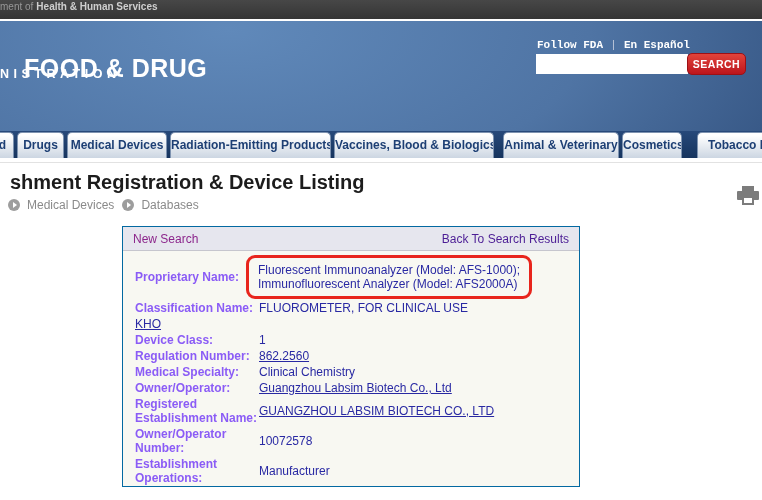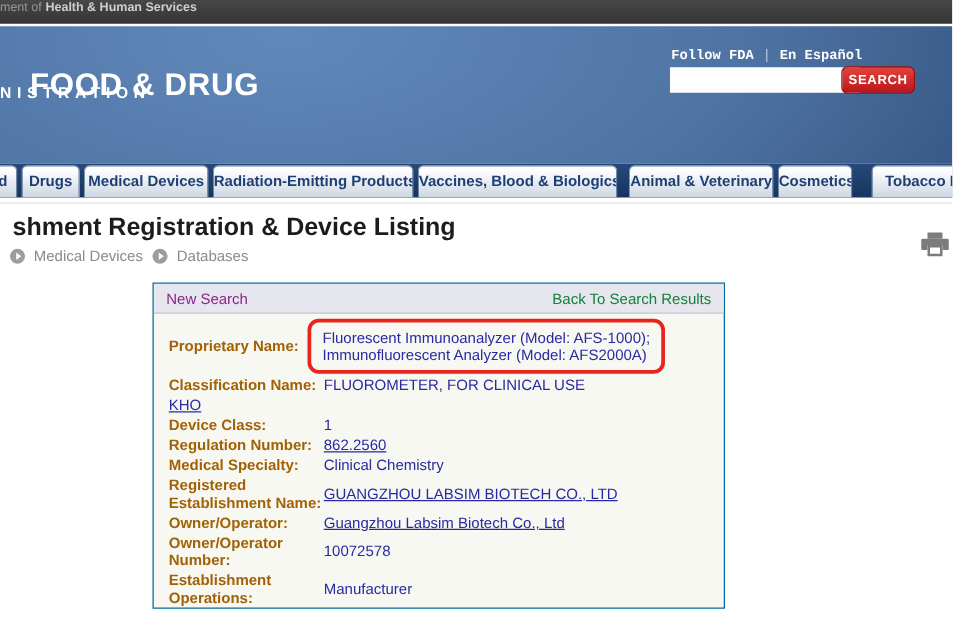--- a/index.html
+++ b/index.html
@@ -17,21 +17,21 @@
   
   .bluehead { position:absolute; left:0; top:21px; width:762px; height:110px;
               background:radial-gradient(ellipse 950px 430px at 30% 8%, #6089ba 0%, #4f74a4 38%, #1e3a66 88%); }
   .logo1 { position:absolute; left:24px; top:33px; color:#ffffff; font-size:25px; font-weight:bold; letter-spacing:0.5px; white-space:nowrap; }
   .logo2 { position:absolute; left:0px; top:46px; color:#ffffff; font-size:12.5px; font-weight:bold; letter-spacing:4.5px; white-space:nowrap; }
   .followrow { position:absolute; left:537px; top:17px; color:#ffffff; font-size:11px; font-weight:bold; white-space:nowrap; }
   .followrow .sep { color:#c2cbdb; margin:0 9px; font-weight:normal; }
   .followrow span.lnk { cursor:pointer;font-family:Liberation Mono, monospace; }
   .search-input { position:absolute; left:536px; top:33px; width:152px; height:20px;
                   border:1px solid #ffffff; background:#ffffff; font-size:12px; padding:0 4px; outline:none; }
-  .search-btn { position:absolute; left:673px; top:32px; width:59px; height:22px;
+  .search-btn { position:absolute; left:687px; top:32px; width:59px; height:22px;
                 background:linear-gradient(#e2433a,#bc151c); border:1px solid #9c1015; border-radius:5px;
                 color:#ffffff; font-size:10.5px; font-weight:bold; letter-spacing:0.5px;
                 font-family:"Liberation Sans", sans-serif; cursor:pointer; }
 
   
   .navstrip { position:absolute; left:0; top:131px; width:762px; height:27px;
               background:linear-gradient(#27497a,#16345e); }
   .tab { position:absolute; top:1px; height:26px; border:1px solid #7e93b0; border-bottom:none;
          border-radius:5px 5px 0 0; background:linear-gradient(#ffffff 10%, #ccd6e2 100%);
          color:#1d3f74; font-size:12px; font-weight:bold; text-align:center; line-height:24px;
@@ -54,24 +54,24 @@
   .print .ptop { position:absolute; left:6px; top:0; width:12px; height:5px; background:#7c7c7c; }
   .print .pbody { position:absolute; left:1px; top:5px; width:22px; height:9px; background:#7c7c7c; border-radius:1px; }
   .print .pout { position:absolute; left:6px; top:10px; width:12px; height:9px; background:#ffffff; border:2px solid #7c7c7c; }
 
   
   .panel { position:absolute; left:122px; top:226px; width:458px; height:261px;
            border:1px solid #0369a1; background:#f8f8f2; overflow:hidden; }
   .panel-head { height:24px; background:#e6e6ee; border-bottom:1px solid #c6c6ce;
                 display:flex; align-items:center; justify-content:space-between; padding:0 10px; font-size:12px; }
   .new-search { color:#8c268c; cursor:pointer; }
-  .back-link { color:#15803d; cursor:pointer; }
+  .back-link { color:#4c1d95; cursor:pointer; }
   .panel-body { padding-top:3px; }
   .row { display:flex; align-items:center; padding:1px 0 1px 12px; }
-  .lbl { flex:0 0 124px; font-weight:bold; color:#a16207; font-size:12px; line-height:14px; }
+  .lbl { flex:0 0 124px; font-weight:bold; color:#8b5cf6; font-size:12px; line-height:14px; }
   .val { flex:1; font-size:12px; color:#2929a3; line-height:14px; }
   .val-text { white-space:pre-line; display:inline-block; }
   .val-text.link { text-decoration:underline; cursor:pointer; }
   .val-text.redbox { border:3px solid #e8251c; border-radius:9px; padding:5px 9px; margin-left:-13px; }
 </style>
 </head>
 <body>
 
 <div class="screen">
 
@@ -151,27 +151,27 @@
     <div class="lbl">Regulation Number:</div>
     <div class="val"><span class="val-text link">862.2560</span></div>
   </div>
 
   <div class="row">
     <div class="lbl">Medical Specialty:</div>
     <div class="val"><span class="val-text">Clinical Chemistry</span></div>
   </div>
 
   <div class="row">
-    <div class="lbl">Registered Establishment Name:</div>
-    <div class="val"><span class="val-text link">GUANGZHOU LABSIM BIOTECH CO., LTD</span></div>
+    <div class="lbl">Owner/Operator:</div>
+    <div class="val"><span class="val-text link">Guangzhou Labsim Biotech Co., Ltd</span></div>
   </div>
 
   <div class="row">
-    <div class="lbl">Owner/Operator:</div>
-    <div class="val"><span class="val-text link">Guangzhou Labsim Biotech Co., Ltd</span></div>
+    <div class="lbl">Registered Establishment Name:</div>
+    <div class="val"><span class="val-text link">GUANGZHOU LABSIM BIOTECH CO., LTD</span></div>
   </div>
 
   <div class="row">
     <div class="lbl">Owner/Operator Number:</div>
     <div class="val"><span class="val-text">10072578</span></div>
   </div>
 
   <div class="row">
     <div class="lbl">Establishment Operations:</div>
     <div class="val"><span class="val-text">Manufacturer</span></div>

